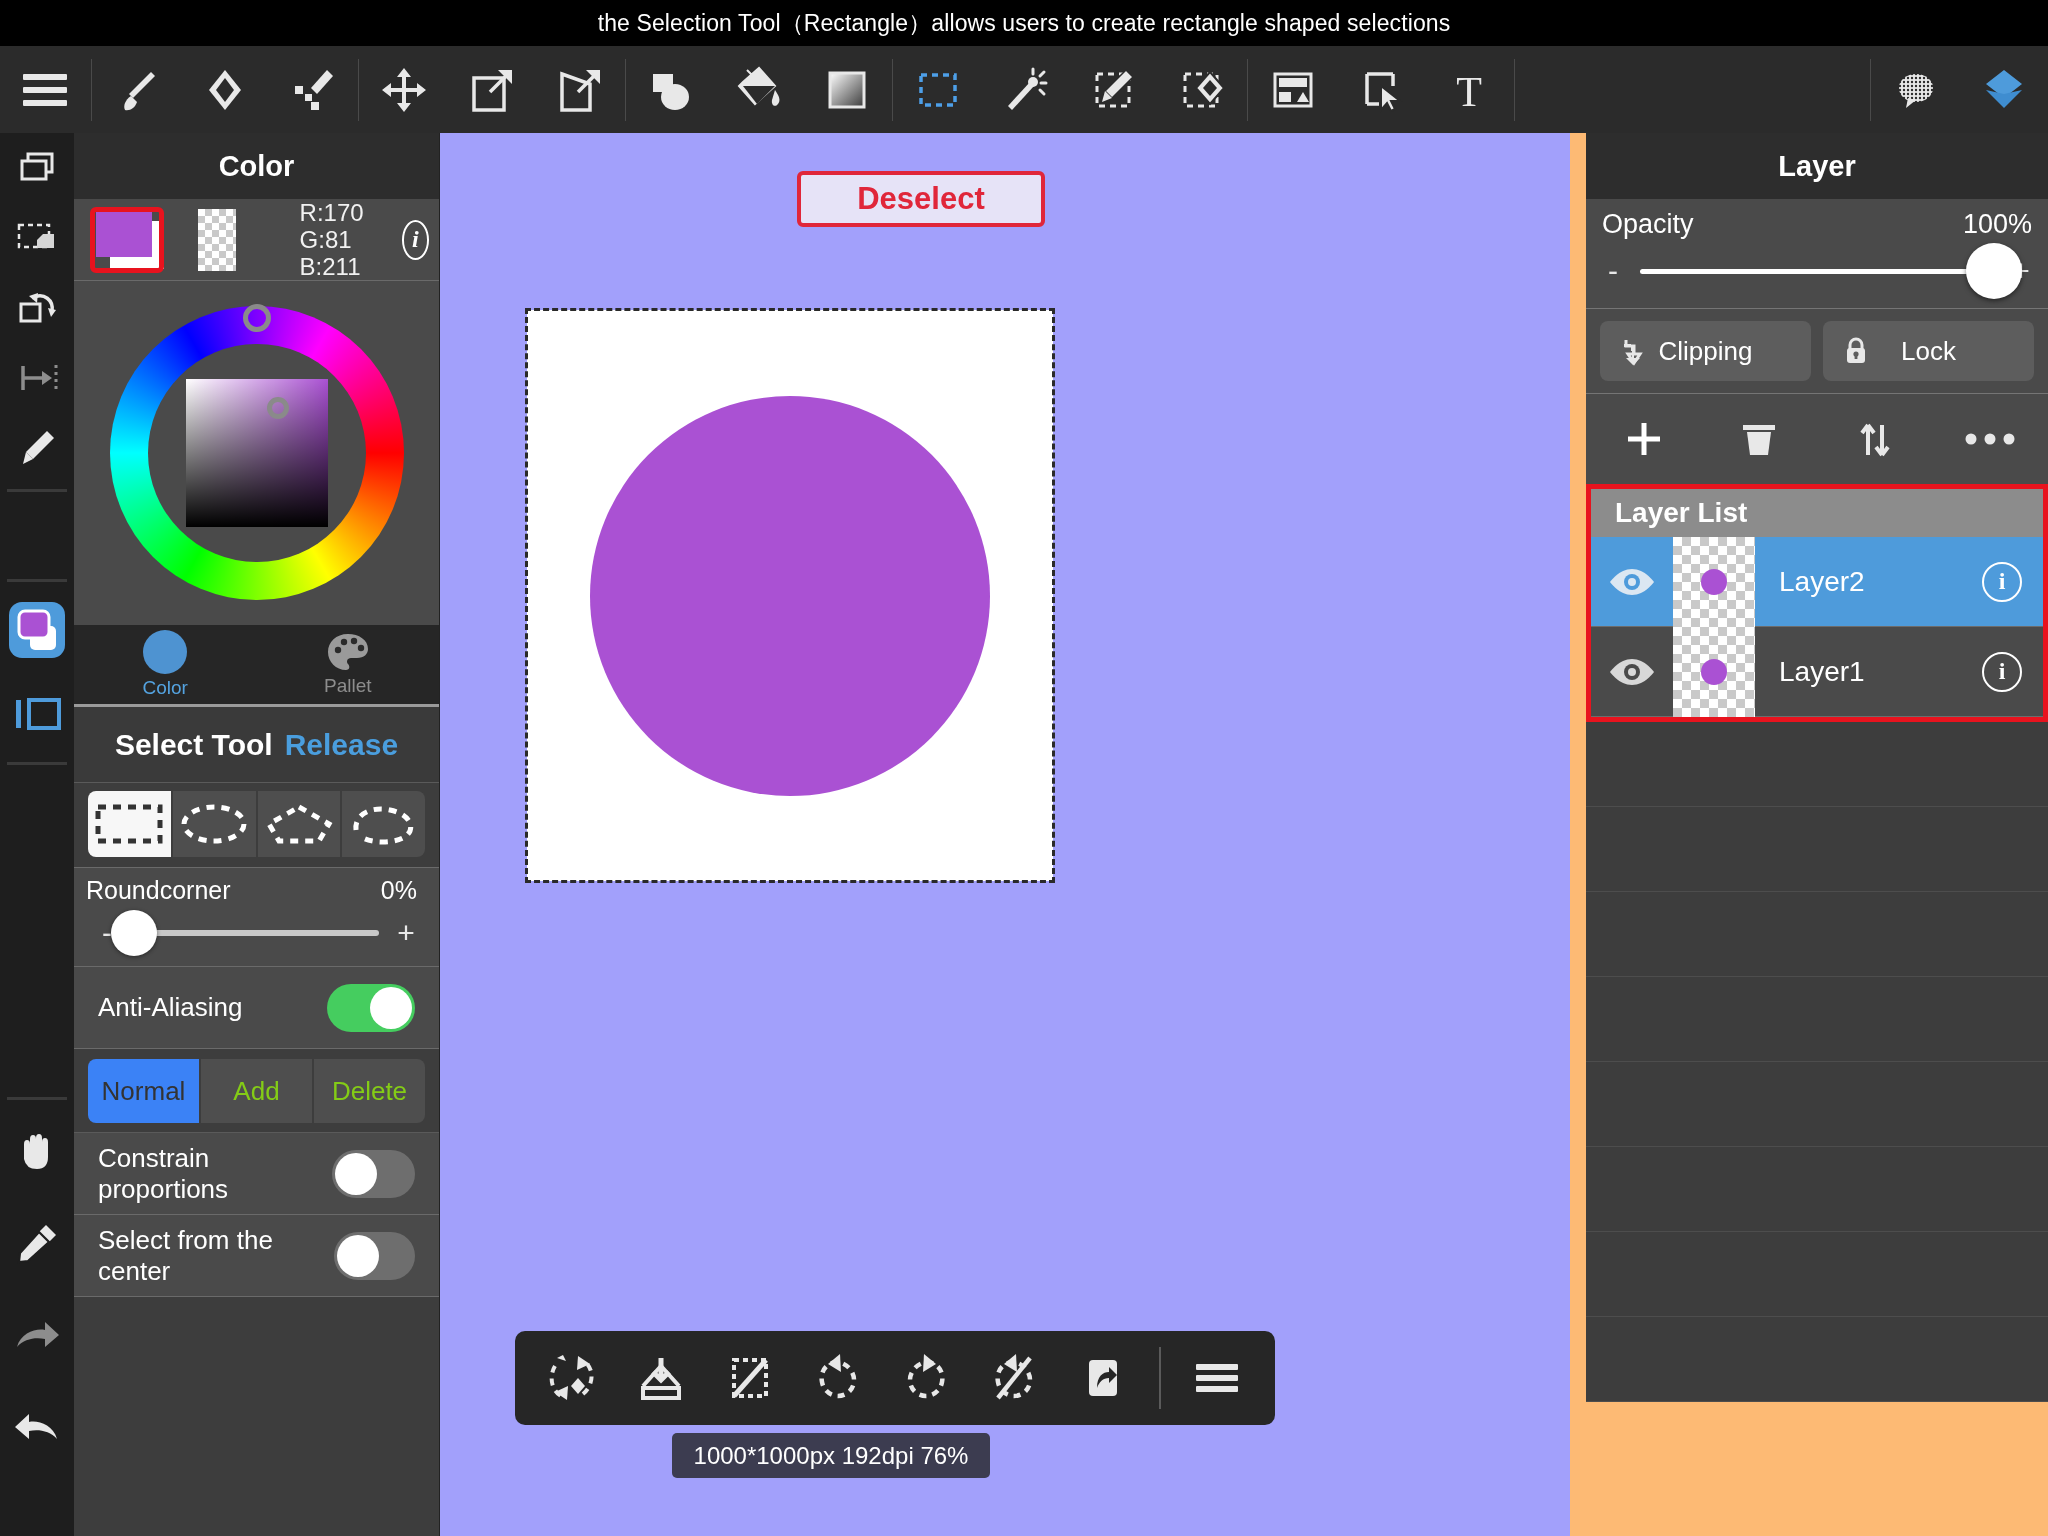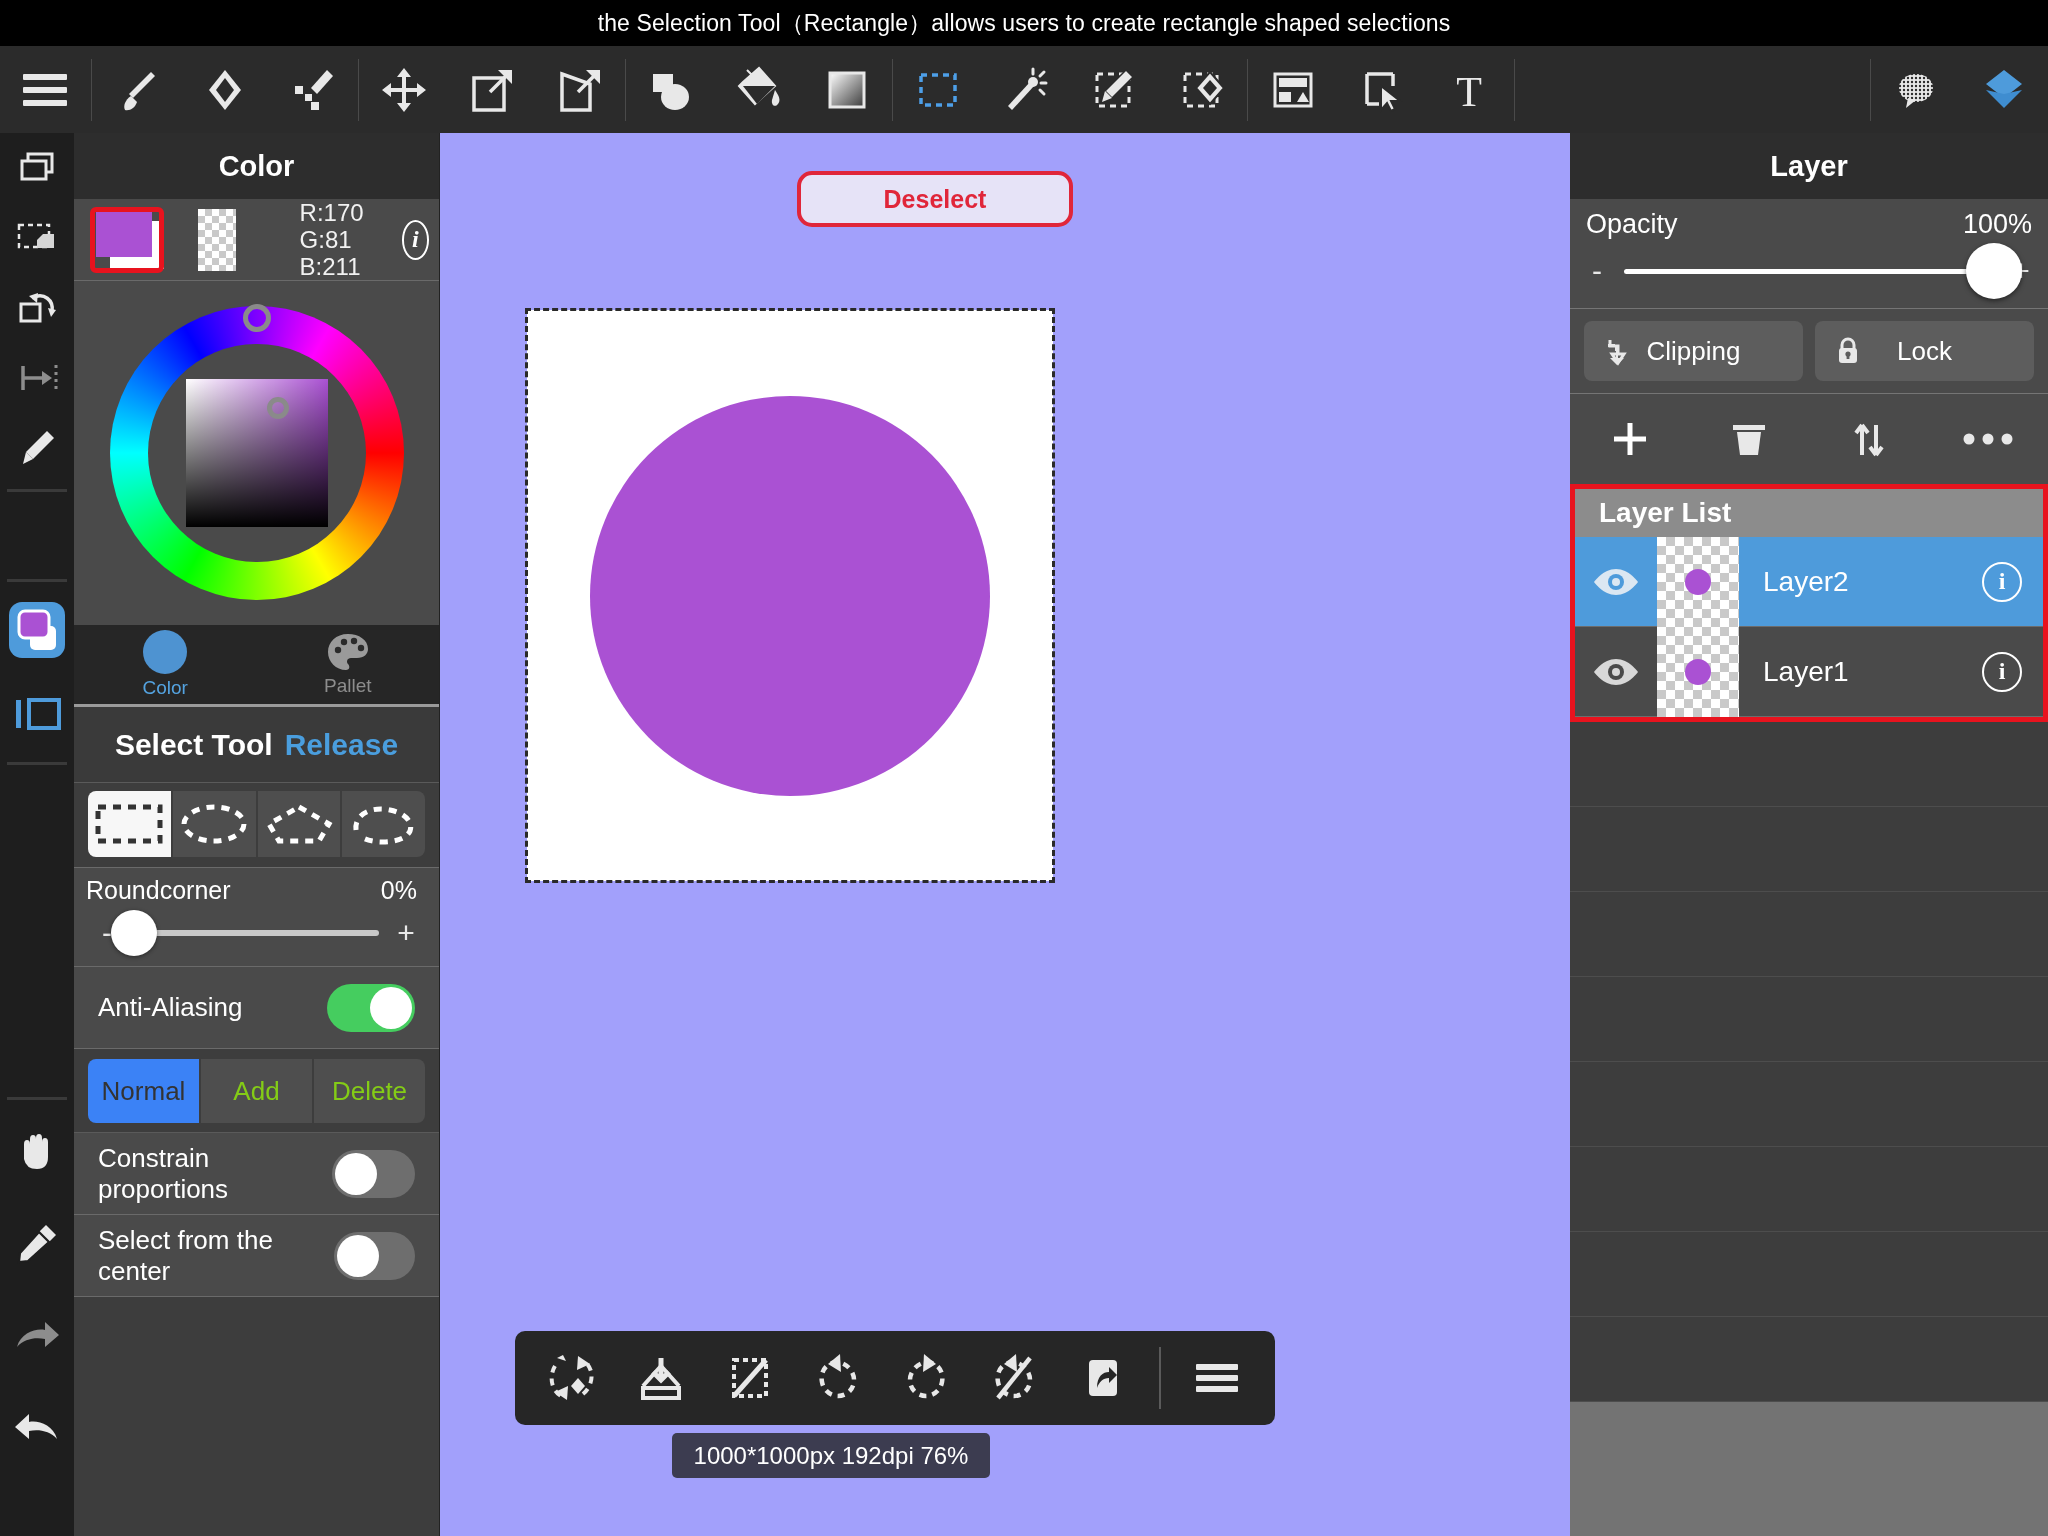--- a/index.html
+++ b/index.html
@@ -146,24 +146,24 @@
   .seg.active { background:#3b82f6; color:#333; }
 
   .panel-filler { background:#3d3d3d; }
 
   
   .canvas-area {
     position:absolute; left:440px; top:133px; width:1130px; height:1403px;
     background:#a2a0fb; overflow:hidden;
   }
   .deselect-btn {
-    position:absolute; left:auto; top:38px; width:276px; height:56px;
-    background:#e6e3f7; border:4px solid #e0263a; border-radius:15px;
+    position:absolute; left:auto; top:38px; width:248px; height:56px;
+    background:#e6e3f7; border:4px solid #e0263a; border-radius:6px;
     display:flex; align-items:center; justify-content:center;
-    color:#e0263a; font-size:25px; font-weight:bold; cursor:pointer;
+    color:#e0263a; font-size:31px; font-weight:bold; cursor:pointer;
   }
   .artboard {
     position:absolute; left:90px; top:180px; width:520px; height:565px;
     background:#fff; outline:3px dashed #2a2a2a; outline-offset:2px;
     box-shadow:0 0 0 3px #ffffff;
   }
   .circle-shape {
     position:absolute; left:50%; top:50%; transform:translate(-50%,-50%);
     width:400px; height:400px; border-radius:50%;
   }
@@ -177,21 +177,22 @@
 
   .status-pill {
     position:absolute; left:232px; top:1300px; width:318px; height:45px;
     background:#3c3c50; border-radius:5px; display:flex; align-items:center; justify-content:center;
     font-size:24px; color:#fff;
   }
 
   
   .right-panel {
     position:absolute; left:1570px; top:133px; width:478px; height:1403px;
-    background:#737373;
+    background:#fdba74;
+    padding-left:16px;
   }
   .rp-header { height:66px; background:#2d2d2d; display:flex; align-items:center; justify-content:center; font-size:29px; font-weight:bold; }
   .opacity-block { background:#4a4a4a; height:110px; border-bottom:1px solid #757575; }
   .op-row { display:flex; justify-content:space-between; padding:10px 16px 0 16px; font-size:27px; }
   .op-track-row { display:flex; align-items:center; padding:0 16px; height:62px; gap:16px; }
   .op-track { flex:1; height:5px; background:#fff; border-radius:3px; position:relative; }
   .op-track .knob { position:absolute; width:56px; height:56px; background:#fff; border-radius:50%; top:-26px; box-shadow:0 2px 5px rgba(0,0,0,.5); }
 
   .btn-pair { display:flex; gap:12px; padding:12px 14px; background:#4a4a4a; border-bottom:1px solid #757575; }
   .pbtn {

